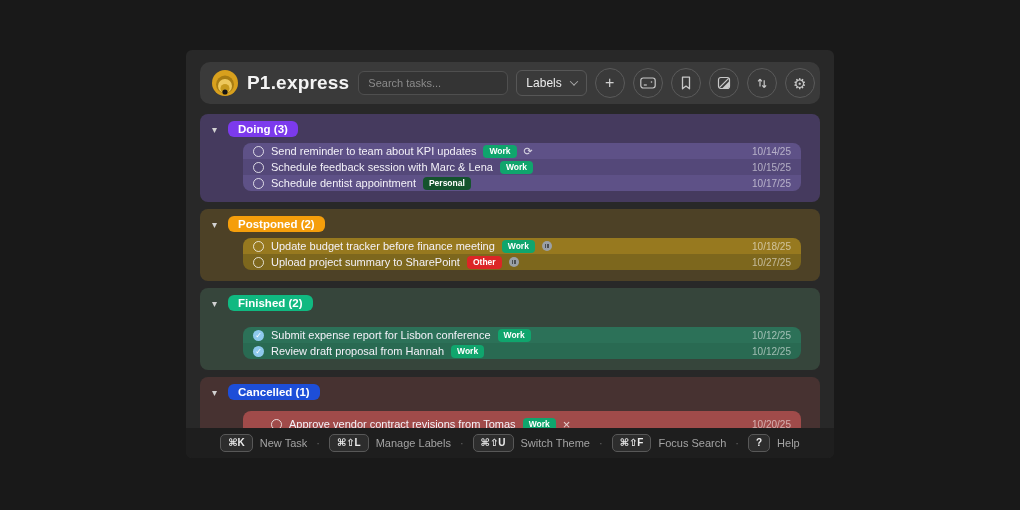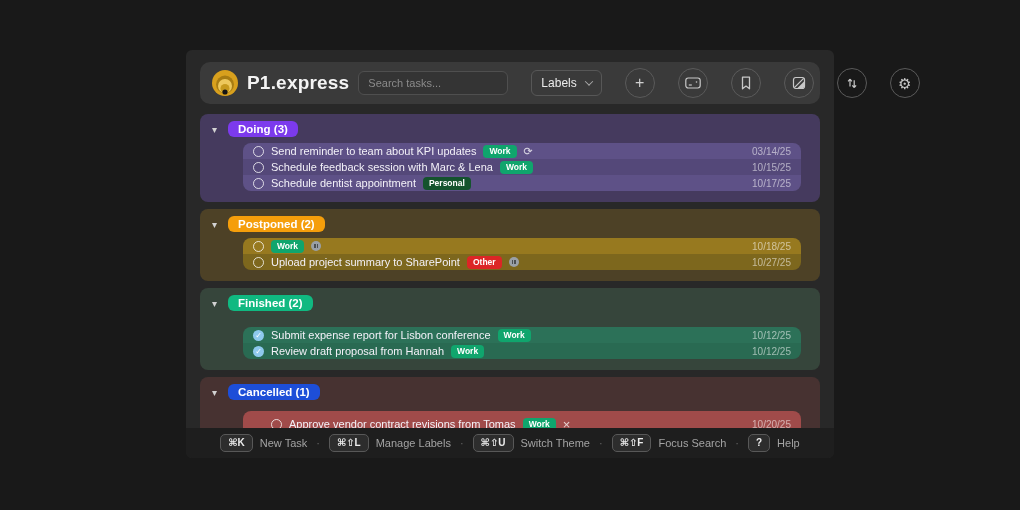--- a/index.html
+++ b/index.html
@@ -14,21 +14,21 @@
 
   
   .topbar {
     margin:12px 14px 8px; height:42px; background:#3a3a3a; border-radius:10px;
     display:flex; align-items:center; padding:0 12px; gap:9px; flex:none;
   }
   .brand { display:flex; align-items:center; gap:9px; }
   .logo { width:26px; height:26px; display:block; }
   .app-title { font-size:19px; font-weight:bold; color:#f4f4f4; letter-spacing:.2px; }
 
-  .controls { margin-left:auto; display:flex; align-items:center; gap:23px; }
+  .controls { margin-left:auto; display:flex; align-items:center; gap:8px; }
   .search-input {
     width:150px; height:24px; background:#343434; border:1px solid #4f4f4f; border-radius:6px;
     color:#ddd; font-size:11px; padding:0 9px; outline:none; font-family:inherit;
   }
   .search-input::placeholder { color:#8b8b8b; }
   .select-btn {
     height:26px; background:transparent; border:1px solid #575757; border-radius:6px;
     color:#ececec; font-size:12px; padding:0 9px; display:flex; align-items:center; gap:9px;
     cursor:pointer; font-family:inherit;justify-content:center;
   }
@@ -150,21 +150,21 @@
     <div class="section-header">
       <span class="section-chevron">▾</span>
       <span class="badge" style="background: rgb(124, 58, 237);">Doing (3)</span>
     </div>
     <div class="rows">
   <div class="task-row" style="background: rgb(94, 81, 135);">
     <span class="task-check"></span>
     <span class="task-title">Send reminder to team about KPI updates</span>
     <span class="task-label" style="background: rgb(16, 165, 109);">Work</span>
     <span class="task-extra recurring-icon"></span>
-    <span class="task-date">03/14/25</span>
+    <span class="task-date">10/14/25</span>
   </div>
 
   <div class="task-row" style="background: rgb(84, 72, 121);">
     <span class="task-check"></span>
     <span class="task-title">Schedule feedback session with Marc &amp; Lena</span>
     <span class="task-label" style="background: rgb(16, 165, 109);">Work</span>
 
     <span class="task-date">10/15/25</span>
   </div>
 
@@ -179,20 +179,21 @@
   </section>
 
   <section class="section" style="background: rgb(77, 65, 38);">
     <div class="section-header">
       <span class="section-chevron">▾</span>
       <span class="badge" style="background: rgb(245, 158, 11);">Postponed (2)</span>
     </div>
     <div class="rows">
   <div class="task-row" style="background: rgb(151, 121, 31);">
     <span class="task-check"></span>
+    <span class="task-title">Update budget tracker before finance meeting</span>
     <span class="task-label" style="background: rgb(16, 165, 109);">Work</span>
     <span class="task-extra paused-icon"></span>
     <span class="task-date">10/18/25</span>
   </div>
 
   <div class="task-row" style="background: rgb(125, 103, 29);">
     <span class="task-check"></span>
     <span class="task-title">Upload project summary to SharePoint</span>
     <span class="task-label" style="background: rgb(220, 38, 38);">Other</span>
     <span class="task-extra paused-icon"></span>

